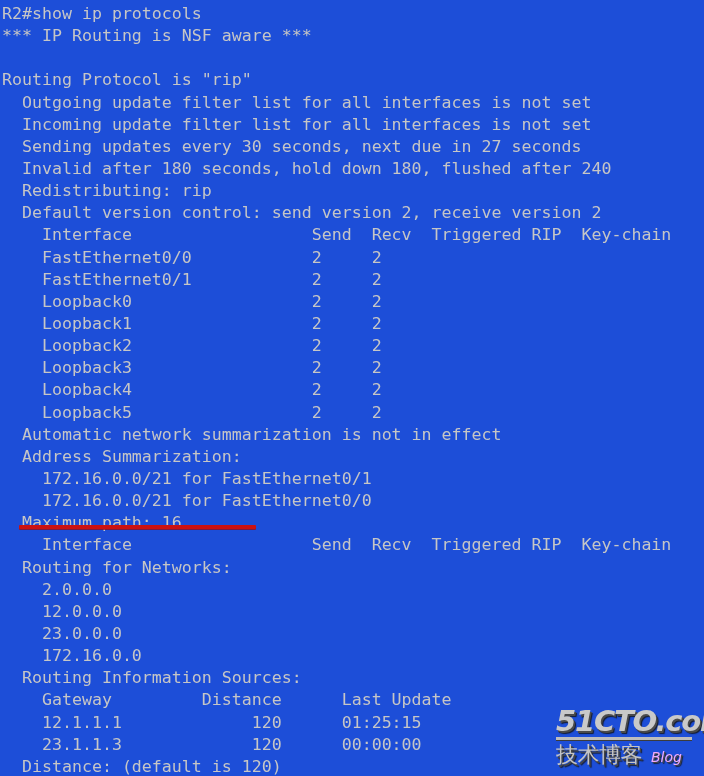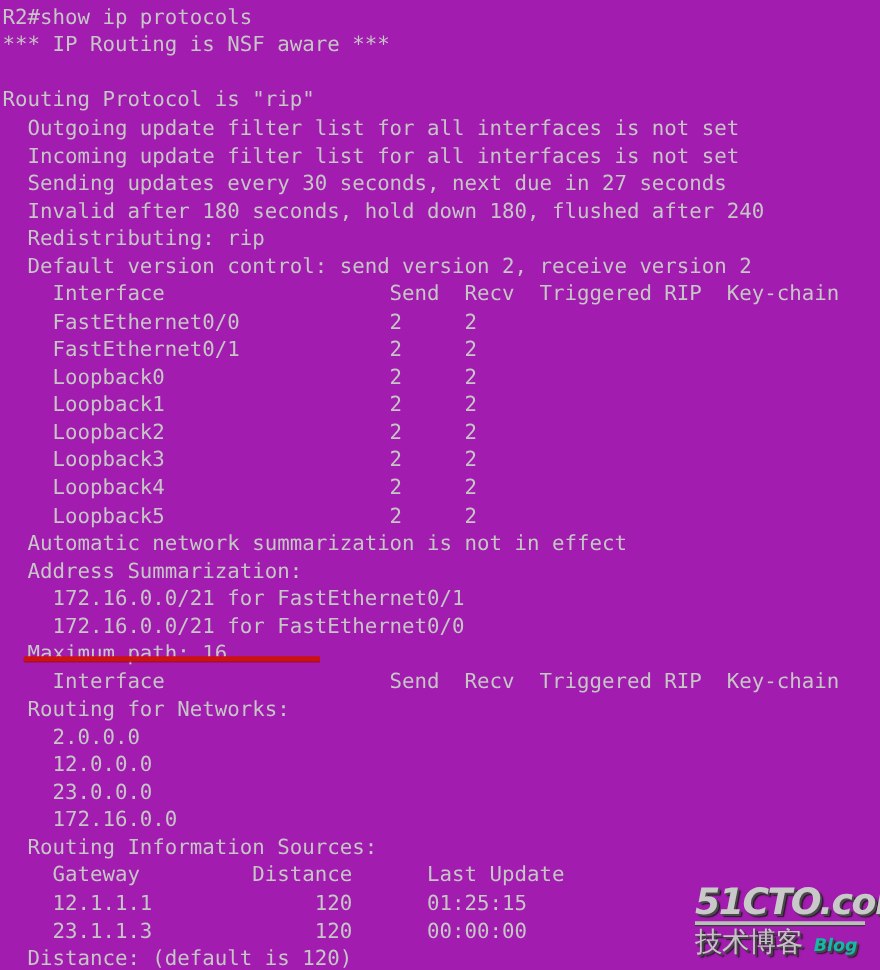--- a/index.html
+++ b/index.html
@@ -13,21 +13,21 @@
     overflow: hidden;
     position: relative;
     font-family: "DejaVu Sans Mono", "Liberation Mono", monospace;
   }
   #terminal {
     position: absolute;
     left: 0;
     top: 0;
     width: 704px;
     height: 776px;
-    background: #a21caf;
+    background: #1d4ed8;
     color: #c6c6c6;
     font-family: "DejaVu Sans Mono", "Liberation Mono", monospace;
     font-size: 16.6px;
     line-height: 22.15px;
     letter-spacing: 0px;
     padding: 3px 0 0 2px;
     box-sizing: border-box;
     white-space: pre;
     overflow: hidden;
   }
@@ -85,23 +85,23 @@
     font-size: 22px;
     font-weight: normal;
     color: #c4c4c4;
     text-shadow: 1.5px 1.5px 0 #454545, 2.5px 2.5px 1px rgba(20,20,20,0.8);
     letter-spacing: -0.5px;
     white-space: nowrap;
   }
   #wm-blog {
     font-family: "DejaVu Sans", "Liberation Sans", sans-serif;
     font-size: 14px;
-    font-weight: bold;
+    font-weight: normal;
     font-style: italic;
-    color: #14b8a6;
+    color: #f0abfc;
     text-shadow: 1.2px 1.2px 0 #454545, 2px 2px 1px rgba(20,20,20,0.8);
     white-space: nowrap;
     text-align: right;
   }
 </style>
 </head>
 <body>
 
 <div id="terminal"><div class="tline">R2#show ip protocols</div><div class="tline">*** IP Routing is NSF aware ***</div><div class="tline">&nbsp;</div><div class="tline">Routing Protocol is "rip"</div><div class="tline">  Outgoing update filter list for all interfaces is not set</div><div class="tline">  Incoming update filter list for all interfaces is not set</div><div class="tline">  Sending updates every 30 seconds, next due in 27 seconds</div><div class="tline">  Invalid after 180 seconds, hold down 180, flushed after 240</div><div class="tline">  Redistributing: rip</div><div class="tline">  Default version control: send version 2, receive version 2</div><div class="tline">    Interface                  Send  Recv  Triggered RIP  Key-chain</div><div class="tline">    FastEthernet0/0            2     2</div><div class="tline">    FastEthernet0/1            2     2</div><div class="tline">    Loopback0                  2     2</div><div class="tline">    Loopback1                  2     2</div><div class="tline">    Loopback2                  2     2</div><div class="tline">    Loopback3                  2     2</div><div class="tline">    Loopback4                  2     2</div><div class="tline">    Loopback5                  2     2</div><div class="tline">  Automatic network summarization is not in effect</div><div class="tline">  Address Summarization:</div><div class="tline">    172.16.0.0/21 for FastEthernet0/1</div><div class="tline">    172.16.0.0/21 for FastEthernet0/0</div><div class="tline">  Maximum path: 16</div><div class="tline">    Interface                  Send  Recv  Triggered RIP  Key-chain</div><div class="tline">  Routing for Networks:</div><div class="tline">    2.0.0.0</div><div class="tline">    12.0.0.0</div><div class="tline">    23.0.0.0</div><div class="tline">    172.16.0.0</div><div class="tline">  Routing Information Sources:</div><div class="tline">    Gateway         Distance      Last Update</div><div class="tline">    12.1.1.1             120      01:25:15</div><div class="tline">    23.1.1.3             120      00:00:00</div><div class="tline">  Distance: (default is 120)</div></div>
 

